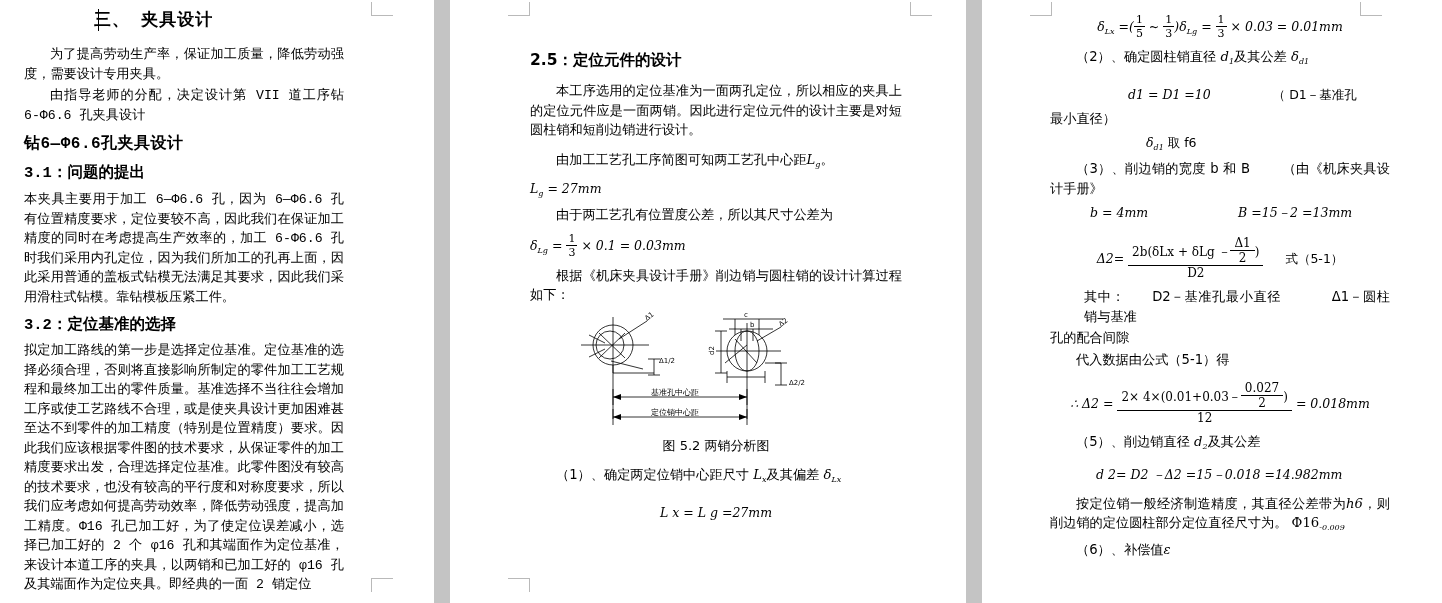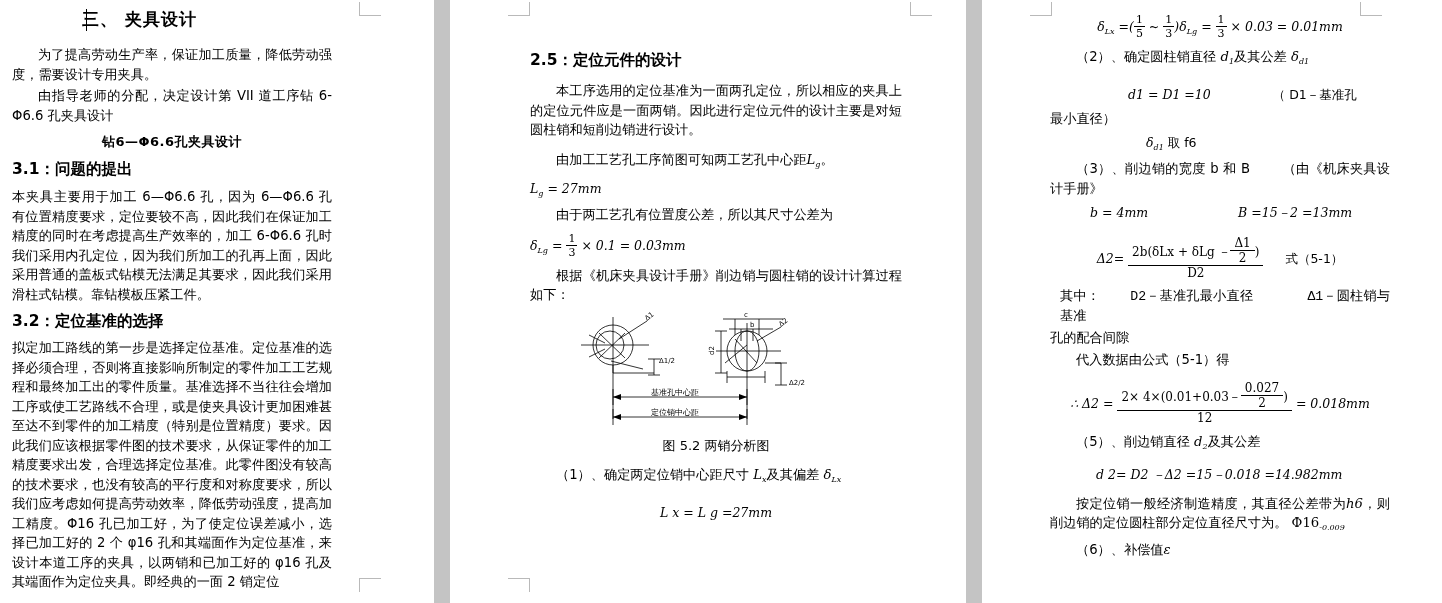--- a/index.html
+++ b/index.html
@@ -11,21 +11,21 @@
   }
   .workspace{position:relative;width:1442px;height:603px;background:#ffffff;}
 
   
   .gutter{position:absolute;top:0;height:603px;background:#c4c4c4;}
   .gutter.g1{left:434px;width:16px;}
   .gutter.g2{left:966px;width:16px;}
 
   
   .page{position:absolute;top:0;height:603px;background:#ffffff;overflow:hidden;}
-  .page.p1{left:4px;width:383px;}
+  .page.p1{left:16px;width:383px;font-family:Liberation Mono, monospace;}
   .page.p2{left:450px;width:516px;}
   .page.p3{left:982px;width:536px;}
 
   
   .cmark{position:absolute;width:22px;height:14px;}
   .cmark i{position:absolute;background:#b9b9b9;display:block;}
   .cmark .h{height:1px;width:22px;}
   .cmark .v{width:1px;height:14px;}
   .cm-tr .h{top:13px;left:0;}
   .cm-tr .v{top:0;left:0;}
@@ -34,21 +34,21 @@
   .cm-tl .h{top:13px;left:0;}
   .cm-tl .v{top:0;left:21px;}
   .cm-bl .h{top:0;left:0;}
   .cm-bl .v{top:0;left:21px;}
 
   .col{position:absolute;}
 
   
   .h-main{font-size:17px;font-weight:bold;letter-spacing:1px;}
   .h-sub{font-size:15.5px;font-weight:bold;}
-  .h-center{font-size:13px;font-weight:bold;text-align:center;letter-spacing:.5px;}
+  .h-center{font-size:16px;font-weight:bold;text-align:left;letter-spacing:.5px;}
   p.body{font-size:13.2px;line-height:19.5px;margin:0 0 2px 0;text-align:justify;
          text-justify:inter-ideograph;}
   p.ind{text-indent:26px;}
   .eq{font-family:"DejaVu Serif","Liberation Serif",serif;font-style:italic;
       font-size:12.5px;margin:7px 0;}
   .eq.c{text-align:center;}
   .cap{font-size:13px;text-align:center;margin:6px 0 10px 0;}
   .nowrap{white-space:nowrap;}
 
   sub{font-size:8px;vertical-align:-3px;font-style:italic;}
@@ -338,21 +338,21 @@
         <span class="bigfrac">
           <span class="n">
             <span>2b(δLx + δLg －</span><span class="frac"><span class="n">Δ1</span><span class="d">2</span></span><span>)</span>
           </span>
           <span class="d">D2</span>
         </span>
         <span style="display:inline-block;width:14px;"></span>
         <span style="font-style:normal;font-family:'DejaVu Sans','Liberation Sans',sans-serif;">式（5-1）</span>
       </div>
 
-      <p class="body" style="margin-left:10px;font-family:Liberation Mono, monospace;">
+      <p class="body" style="margin-left:34px;">
         <span>其中：</span>
         <span style="display:inline-block;width:22px;"></span><span>D2－基准孔最小直径</span>
         <span style="display:inline-block;width:46px;"></span><span>Δ1－圆柱销与基准</span>
       </p>
       <p class="body">孔的配合间隙</p>
 
       <p class="body ind">代入数据由公式（5-1）得</p>
 
       <div class="eq" style="text-align:center;margin-top:12px;">
         <span>∴ Δ2 =</span>

